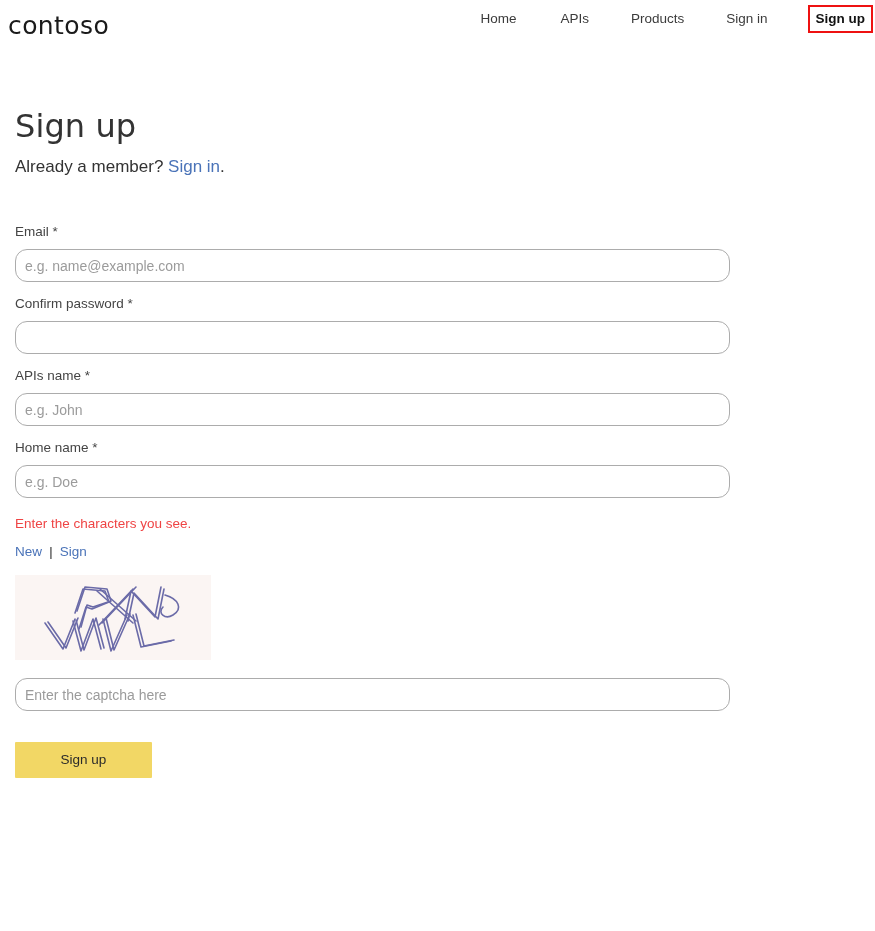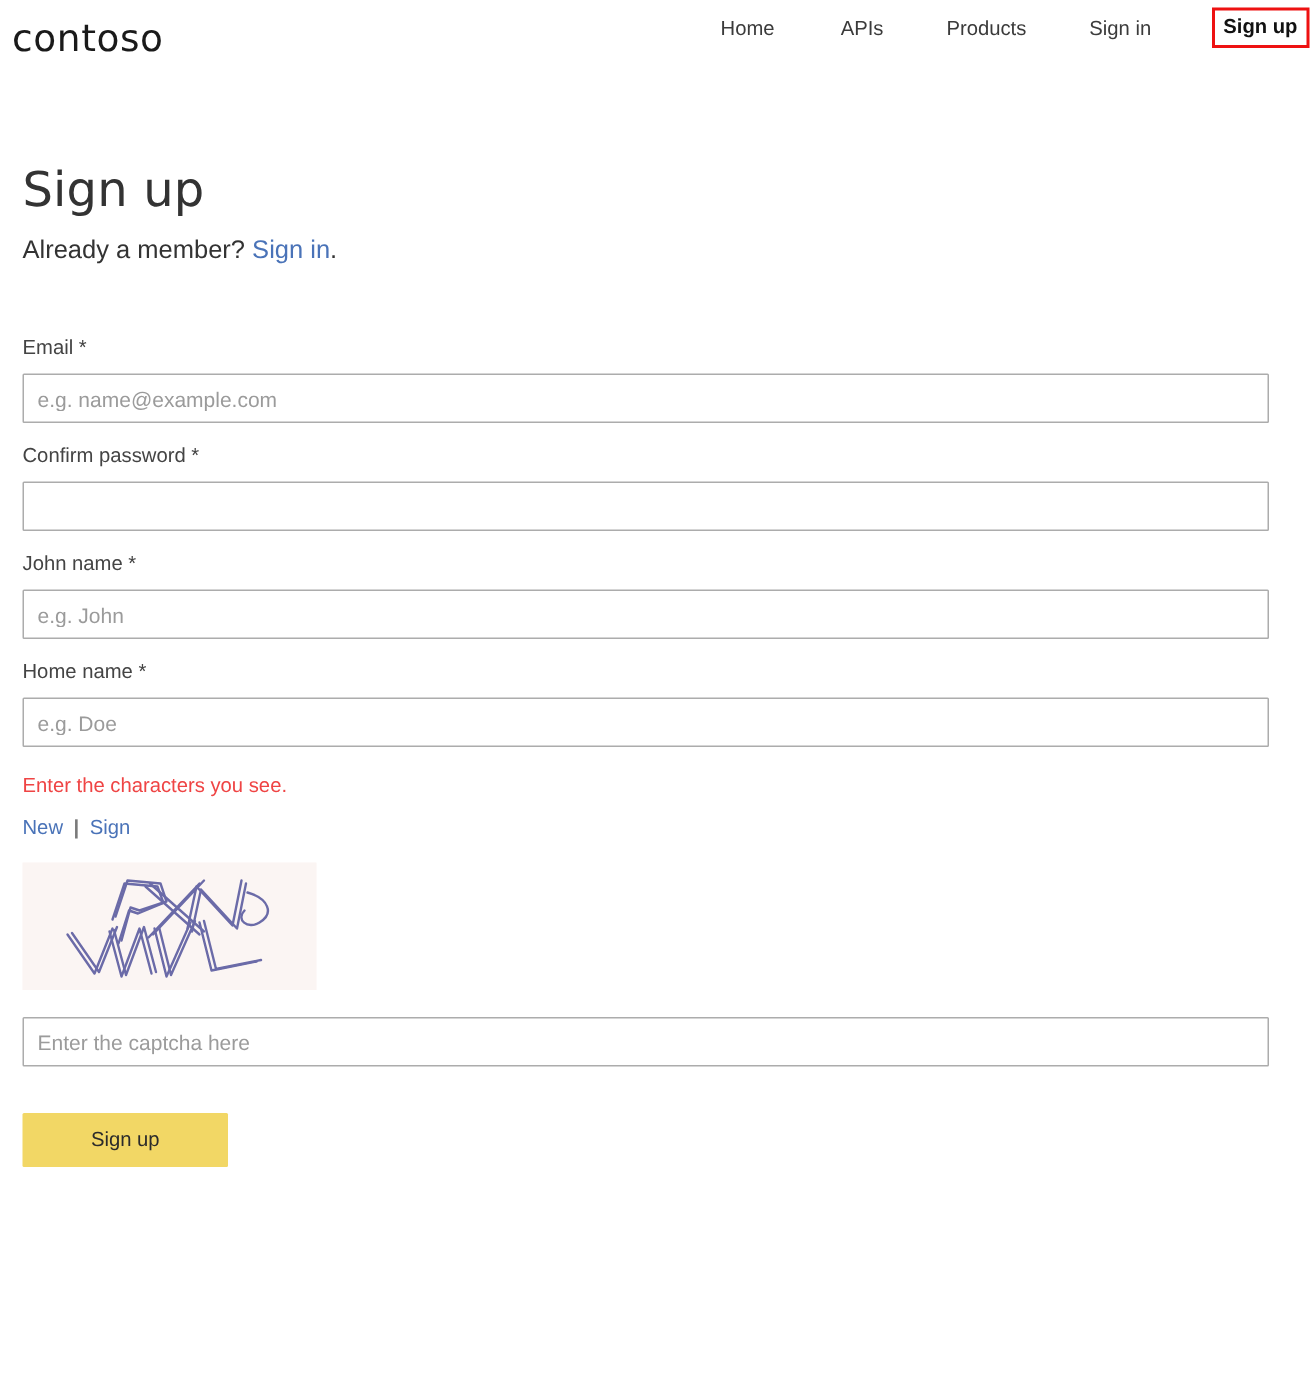--- a/index.html
+++ b/index.html
@@ -106,24 +106,24 @@
   .field-label {
     display: block;
     font-size: 13.5px;
     line-height: 18px;
     color: #444444;
     margin-bottom: 8px;
   }
   .text-input {
     display: block;
     box-sizing: border-box;
-    width: 831px;
+    width: 715px;
     height: 33px;
     border: 1px solid #acacac;
-    border-radius: 1px;
+    border-radius: 12px;
     background: #ffffff;
     font-family: "Liberation Sans", sans-serif;
     font-size: 14px;
     color: #ec4899;
     padding: 4px 9px;
     outline: none;
   }
   .text-input::placeholder {
     color: #9b9b9b;
     opacity: 1;
@@ -216,21 +216,21 @@
       <input class="text-input" type="text" placeholder="e.g. name@example.com" style="">
     </div>
 
 
     <div class="field">
       <label class="field-label">Confirm password *</label>
       <input class="text-input" type="password" placeholder="" style="">
     </div>
 
     <div class="field">
-      <label class="field-label">John name *</label>
+      <label class="field-label">APIs name *</label>
       <input class="text-input" type="text" placeholder="e.g. John" style="">
     </div>
 
     <div class="field">
       <label class="field-label">Home name *</label>
       <input class="text-input" type="text" placeholder="e.g. Doe" style="">
     </div>
 
     <div class="captcha-block">
 

